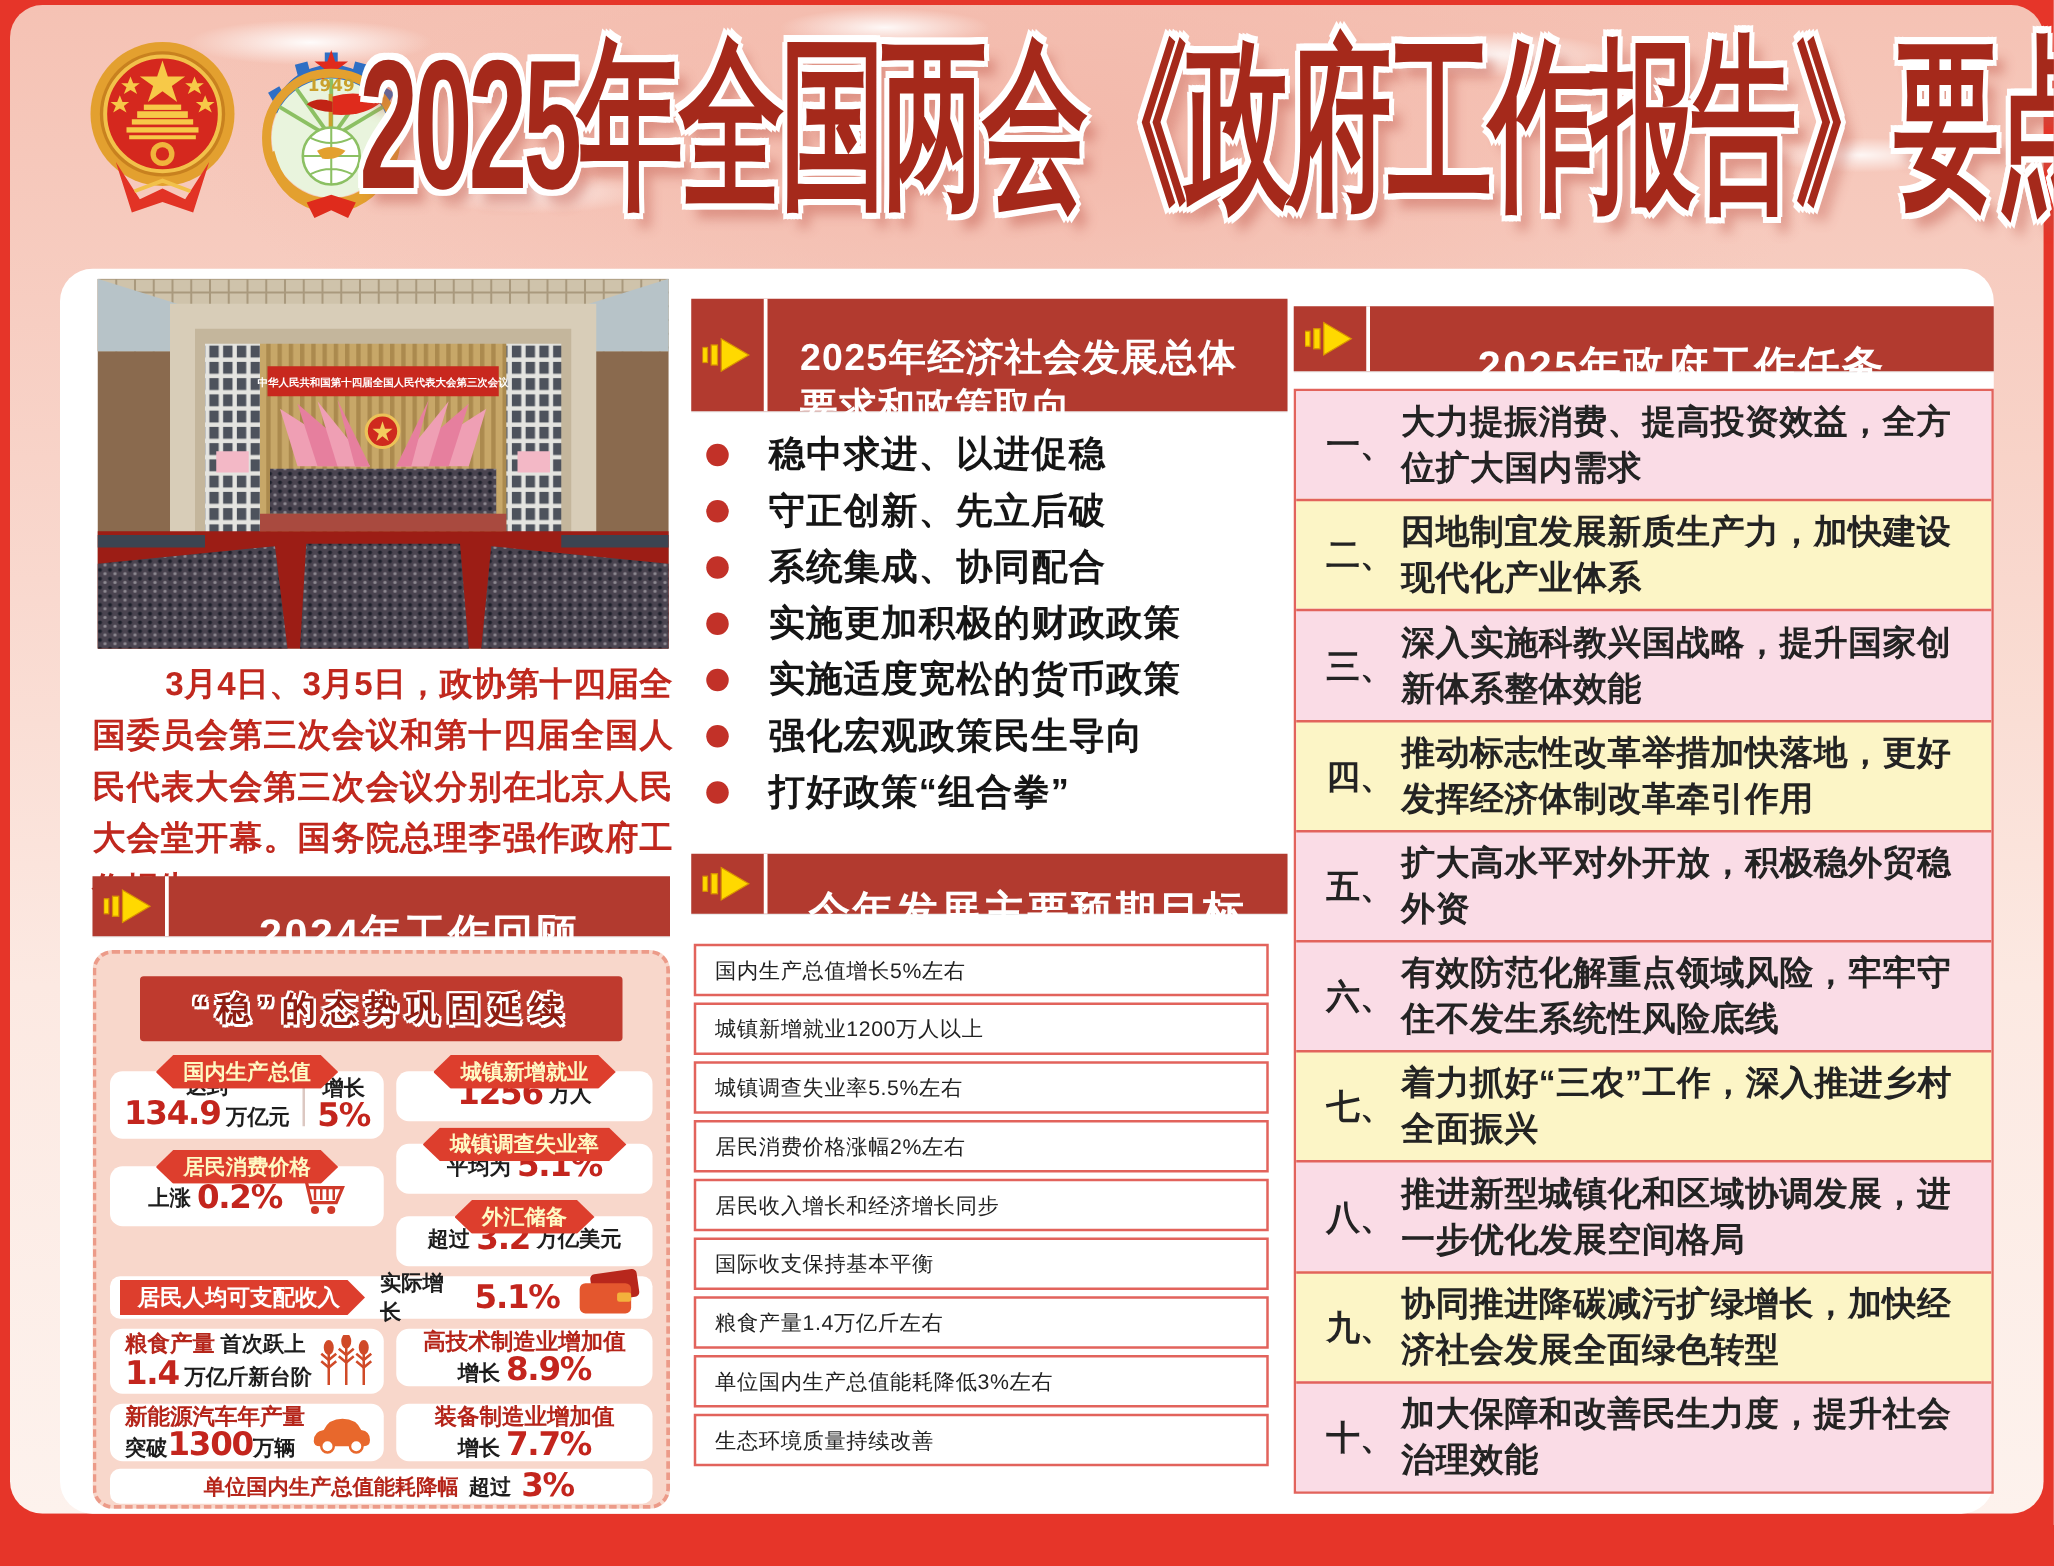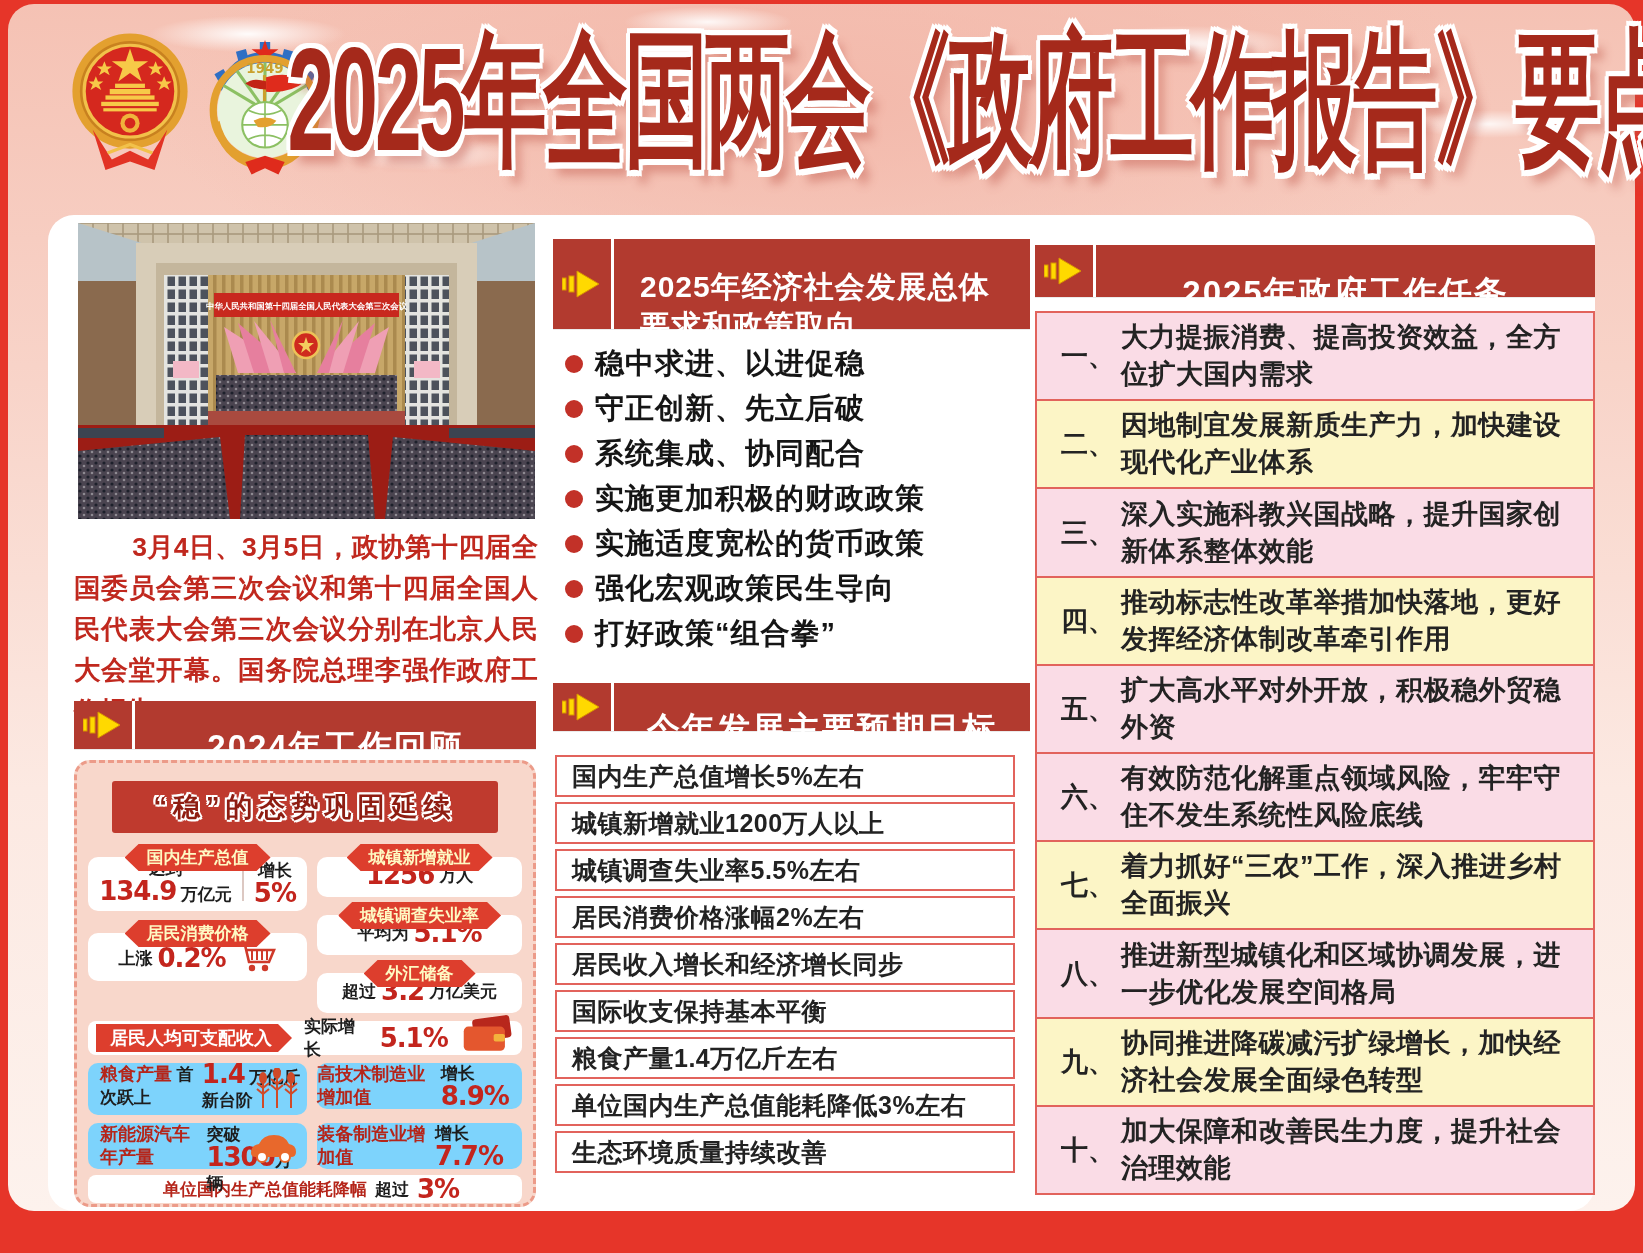--- a/index.html
+++ b/index.html
@@ -108,40 +108,40 @@
     position:relative;margin-top:8px;height:34px;background:#fff;border-radius:8px;
     display:flex;align-items:center;gap:12px;padding:0 8px;
   }
   .ribbon{
     background:var(--badge-red);color:#fff;font-weight:bold;font-size:18px;
     height:28px;line-height:28px;padding:0 20px 0 14px;white-space:nowrap;
     clip-path:polygon(0 0,calc(100% - 14px) 0,100% 50%,calc(100% - 14px) 100%,0 100%);
   }
   .mlabel{font-size:18px;font-weight:bold;color:#b5251a;}
   .pcard{
-    background:#7dd3fc;border-radius:10px;display:flex;flex-direction:row;
+    background:#ffffff;border-radius:10px;display:flex;flex-direction:column;
     align-items:center;justify-content:center;position:relative;line-height:23px;
   }
   .pgrid{display:flex;gap:10px;margin-top:8px;}
   .energy{
     margin-top:6px;height:28px;background:#fff;border-radius:8px;
     display:flex;align-items:center;justify-content:center;gap:8px;
   }
   
   .mid-head{left:505px;top:24px;width:477px;height:90px;}
   .bullets{position:absolute;left:505px;top:126px;width:477px;}
-  .bullet{height:45px;display:flex;align-items:center;gap:12px;
+  .bullet{height:45px;display:flex;align-items:center;gap:32px;
     font-size:29px;font-weight:bold;color:#151515;letter-spacing:1px;}
   .dot{width:18px;height:18px;border-radius:50%;background:#c23128;flex:none;margin-left:12px;}
   .goals-head{left:505px;top:468px;width:477px;height:48px;}
   .goals{position:absolute;left:507px;top:540px;width:460px;}
   .goal{
     background:#fff;border:2px solid var(--row-border);height:42px;margin-bottom:5px;
     display:flex;align-items:center;padding-left:15px;
-    font-size:25px;color:#222;font-weight:700;letter-spacing:.5px;
+    font-size:17px;color:#222;font-weight:400;letter-spacing:.5px;
   }
   
   .right-head{left:987px;top:30px;width:560px;height:52px;}
   .tasks{
     position:absolute;left:987px;top:96px;width:560px;bottom:16px;
     border:2px solid var(--row-border);display:flex;flex-direction:column;
   }
   .task{flex:1;display:flex;align-items:center;padding:0 10px 0 24px;border-top:2px solid var(--row-border);}
   .task:first-child{border-top:none;}
   .task.pink{background:var(--pink-item);}

